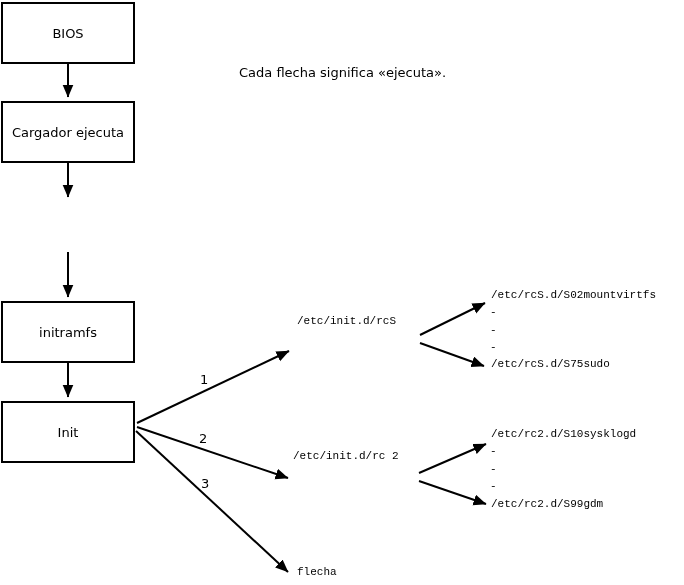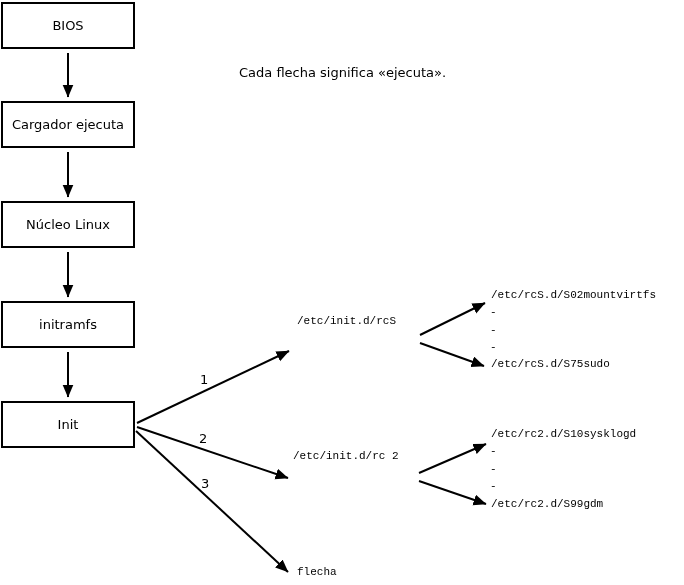--- a/index.html
+++ b/index.html
@@ -21,21 +21,21 @@
     top: 0;
     left: 0;
     width: 684px;
     height: 585px;
     pointer-events: none;
   }
   .flow-box {
     position: absolute;
     left: 1px;
     width: 134px;
-    height: 47px;
+    height: 62px;
     box-sizing: border-box;
     border: 2px solid #000000;
     background: #ffffff;
     display: flex;
     align-items: center;
     justify-content: center;
     font-size: 13px;
   }
   .caption {
     position: absolute;
@@ -87,23 +87,20 @@
     <line x1="419" y1="473" x2="486" y2="444" stroke="#000" stroke-width="2" marker-end="url(#arrowhead)"></line>
     <line x1="419" y1="481" x2="486" y2="504" stroke="#000" stroke-width="2" marker-end="url(#arrowhead)"></line>
   </svg>
 
   <div class="flow-box" style="top:2px">
     <span>BIOS</span>
   </div>
   <div class="flow-box" style="top:101px">
     <span>Cargador ejecuta</span>
   </div>
-  <div class="flow-box" style="top:201px">
-    <span>Núcleo Linux</span>
-  </div>
   <div class="flow-box" style="top:301px">
     <span>initramfs</span>
   </div>
   <div class="flow-box" style="top:401px">
     <span>Init</span>
   </div>
 
   <div class="caption">Cada flecha significa «ejecuta».</div>
 
   <div class="branch-num" style="left:200px; top:372px">1</div>

